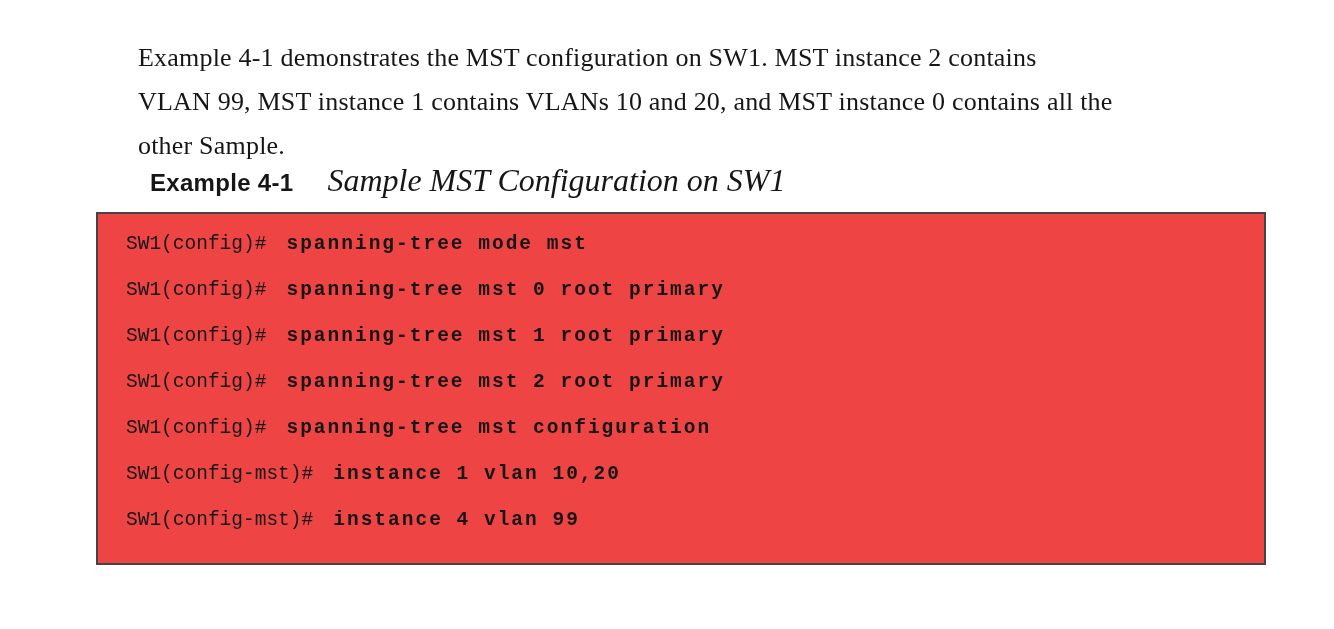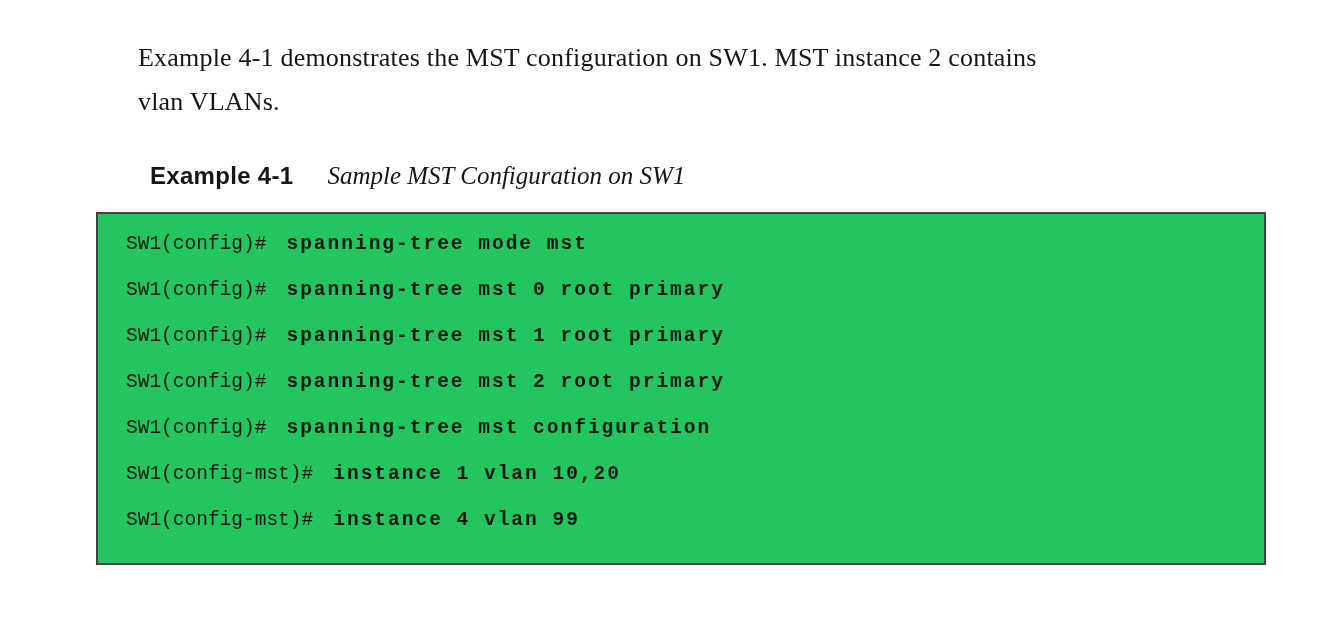--- a/index.html
+++ b/index.html
@@ -36,32 +36,32 @@
   .caption .label {
     font-family: "Liberation Sans", sans-serif;
     font-weight: bold;
     font-size: 24px;
     letter-spacing: 0.3px;
     margin-left: 24px;
   }
   .caption .title {
     font-family: "Liberation Serif", serif;
     font-style: italic;
-    font-size: 25px;
+    font-size: 32px;
     margin-left: 26px;
   }
   
   .code-box {
     position: absolute;
     left: 88px;
     top: 204px;
     width: 1170px;
     height: 353px;
     border: 2px solid var(--border, #444444);
-    background: #22c55e;
+    background: #ef4444;
     padding: 7px 10px 0 20px;
     overflow: hidden;
   }
   .code-line {
     font-family: "Liberation Mono", "DejaVu Sans Mono", monospace;
     font-size: 19.5px;
     line-height: 38px;
     white-space: nowrap;
   }
   .code-line .prompt {
@@ -73,21 +73,22 @@
     margin-left: 12px;
   }
 </style>
 </head>
 <body>
 
 <div class="page">
 
   <div class="intro">
     <div>Example 4-1 demonstrates the MST configuration on SW1. MST instance 2 contains</div>
-    <div>vlan VLANs.</div>
+    <div>VLAN 99, MST instance 1 contains VLANs 10 and 20, and MST instance 0 contains all the</div>
+    <div>other Sample.</div>
   </div>
 
   <div class="caption">
     <span class="label">Example 4-1</span><span class="title">Sample MST Configuration on SW1</span>
   </div>
 
   <div class="code-box">
     <div class="code-line">
       <span class="prompt">SW1(config)#</span><span class="command">spanning-tree mode mst</span>
     </div>

